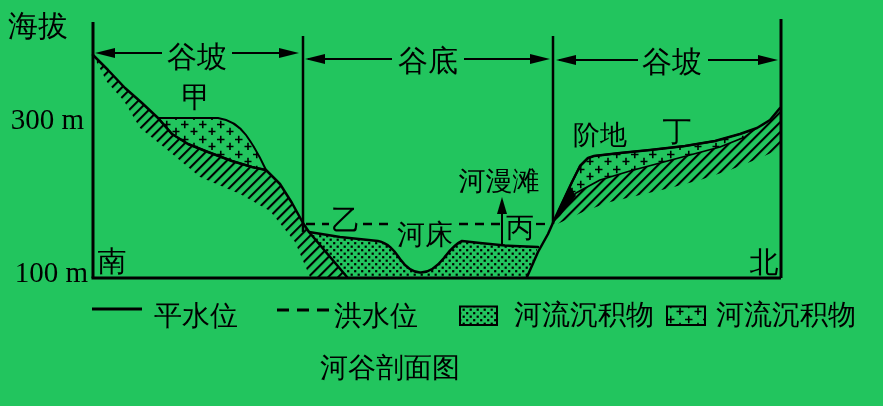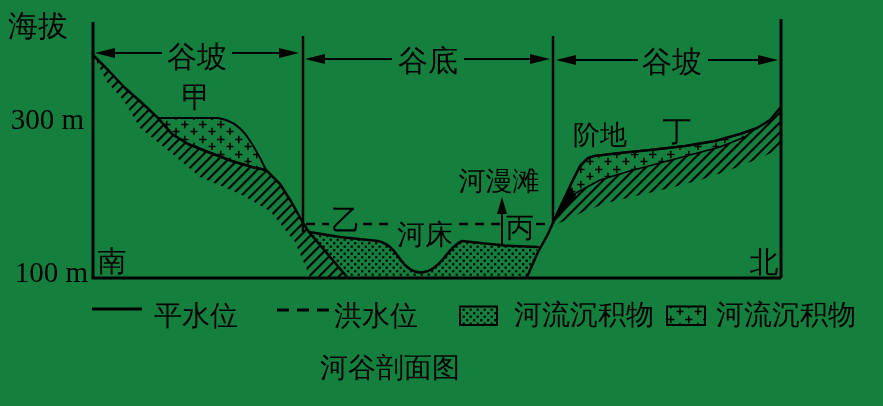--- a/index.html
+++ b/index.html
@@ -8,21 +8,21 @@
     background: #ffffff;
     width: 883px;
     height: 406px;
     overflow: hidden;
     font-family: "Liberation Serif", "DejaVu Serif", serif;
   }
   .figure-wrap {
     position: relative;
     width: 883px;
     height: 406px;
-    background: #15803d;
+    background: #22c55e;
   }
   svg text {
     fill: #000000;
     font-family: "Liberation Serif", "DejaVu Serif", serif;
   }
   .ink-line { stroke: #000000; fill: none; }
   .ink-fill { fill: #000000; stroke: none; }
 </style>
 </head>
 <body>

